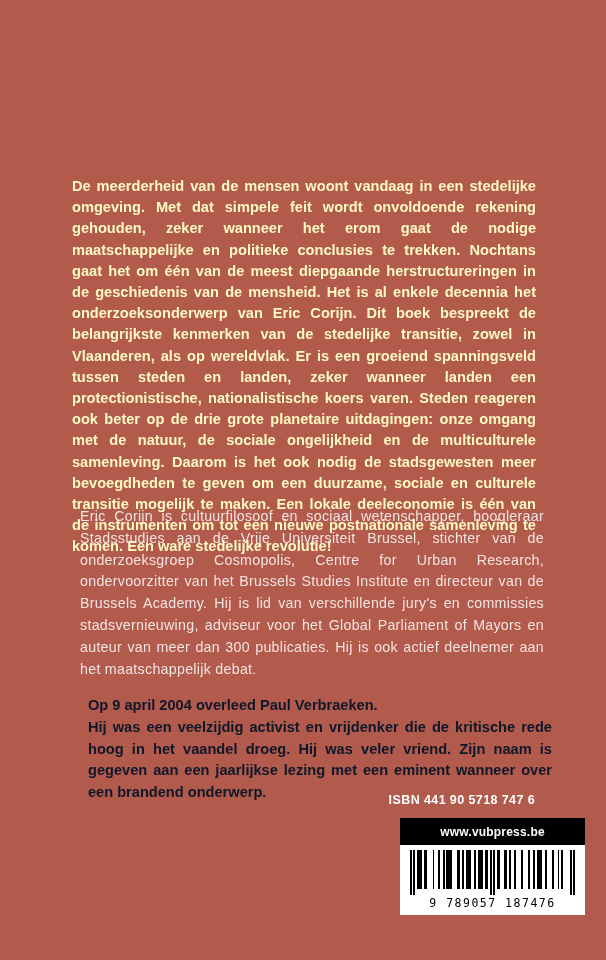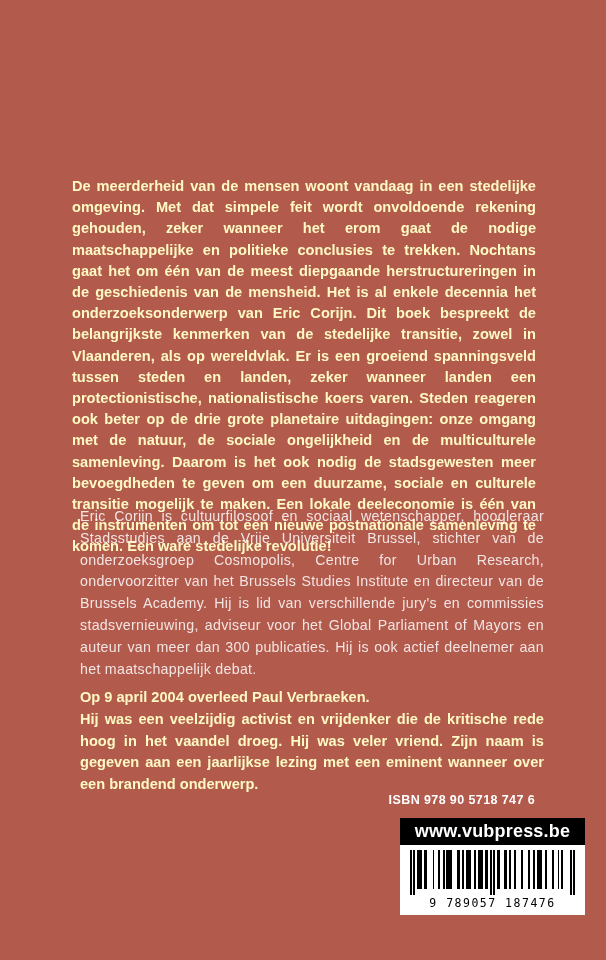--- a/index.html
+++ b/index.html
@@ -38,22 +38,22 @@
     font-size: 14.2px;
     line-height: 21.8px;
     letter-spacing: 0.3px;
     text-align: justify;
   }
   .memorial {
     position: absolute;
     left: 72px;
     top: 679px;
     width: 464px;
-    margin: 8px;
-    color: #fef9c3;
+    margin: 16px;
+    color: #0f172a;
     font-weight: bold;
     font-size: 14.6px;
     line-height: 21.8px;
     text-align: justify;
   }
   .memorial .name {
     font-weight: bold;
   }
   .isbn {
     position: absolute;
@@ -72,21 +72,21 @@
     width: 185px;
   }
   .publisher-bar {
     background: #000000;
     color: #ffffff;
     height: 27px;
     display: flex;
     align-items: center;
     justify-content: center;
     font-weight: bold;
-    font-size: 18px;
+    font-size: 12px;
     letter-spacing: 0.2px;
   }
   .barcode {
     background: #ffffff;
     height: 70px;
     box-sizing: border-box;
     padding: 5px 10px 8px;
     text-align: center;
   }
   .barcode svg {
@@ -109,21 +109,21 @@
 <div class="cover" style="background: rgb(178, 90, 76);">
 
   <p class="blurb">De meerderheid van de mensen woont vandaag in een stedelijke omgeving. Met dat simpele feit wordt onvoldoende rekening gehouden, zeker wanneer het erom gaat de nodige maatschappelijke en politieke conclusies te trekken. Nochtans gaat het om één van de meest diepgaande herstructureringen in de geschiedenis van de mensheid. Het is al enkele decennia het onderzoeksonderwerp van Eric Corijn. Dit boek bespreekt de belangrijkste kenmerken van de stedelijke transitie, zowel in Vlaanderen, als op wereldvlak. Er is een groeiend spanningsveld tussen steden en landen, zeker wanneer landen een protectionistische, nationalistische koers varen. Steden reageren ook beter op de drie grote planetaire uitdagingen: onze omgang met de natuur, de sociale ongelijkheid en de multiculturele samenleving. Daarom is het ook nodig de stadsgewesten meer bevoegdheden te geven om een duurzame, sociale en culturele transitie mogelijk te maken. Een lokale deeleconomie is één van de instrumenten om tot een nieuwe postnationale samenleving te komen. Een ware stedelijke revolutie!</p>
 
   <p class="bio">Eric Corijn is cultuurfilosoof en sociaal wetenschapper, hoogleraar Stadsstudies aan de Vrije Universiteit Brussel, stichter van de onderzoeksgroep Cosmopolis, Centre for Urban Research, ondervoorzitter van het Brussels Studies Institute en directeur van de Brussels Academy. Hij is lid van verschillende jury's en commissies stadsvernieuwing, adviseur voor het Global Parliament of Mayors en auteur van meer dan 300 publicaties. Hij is ook actief deelnemer aan het maatschappelijk debat.</p>
 
   <p class="memorial"><span>Op 9 april 2004 overleed </span><span class="name">Paul Verbraeken.</span><br>
     <span>Hij was een veelzijdig activist en vrijdenker die de kritische rede hoog in het vaandel droeg. Hij was veler vriend. Zijn naam is gegeven aan een jaarlijkse lezing met een eminent wanneer over een brandend onderwerp.</span>
   </p>
 
-  <div class="isbn">ISBN 978 90 5718 747 6</div>
+  <div class="isbn">ISBN 441 90 5718 747 6</div>
 
   <div class="barcode-block">
     <div class="publisher-bar">
       <span>www.vubpress.be</span>
     </div>
     <div class="barcode">
       <svg id="barcode-svg" viewBox="0 0 95 40" preserveAspectRatio="none" shape-rendering="crispEdges" xmlns="http://www.w3.org/2000/svg">
           <rect x="0" y="0" width="1" height="40" fill="#000"></rect>
           <rect x="2" y="0" width="1" height="40" fill="#000"></rect>
           <rect x="4" y="0" width="1" height="35" fill="#000"></rect>

